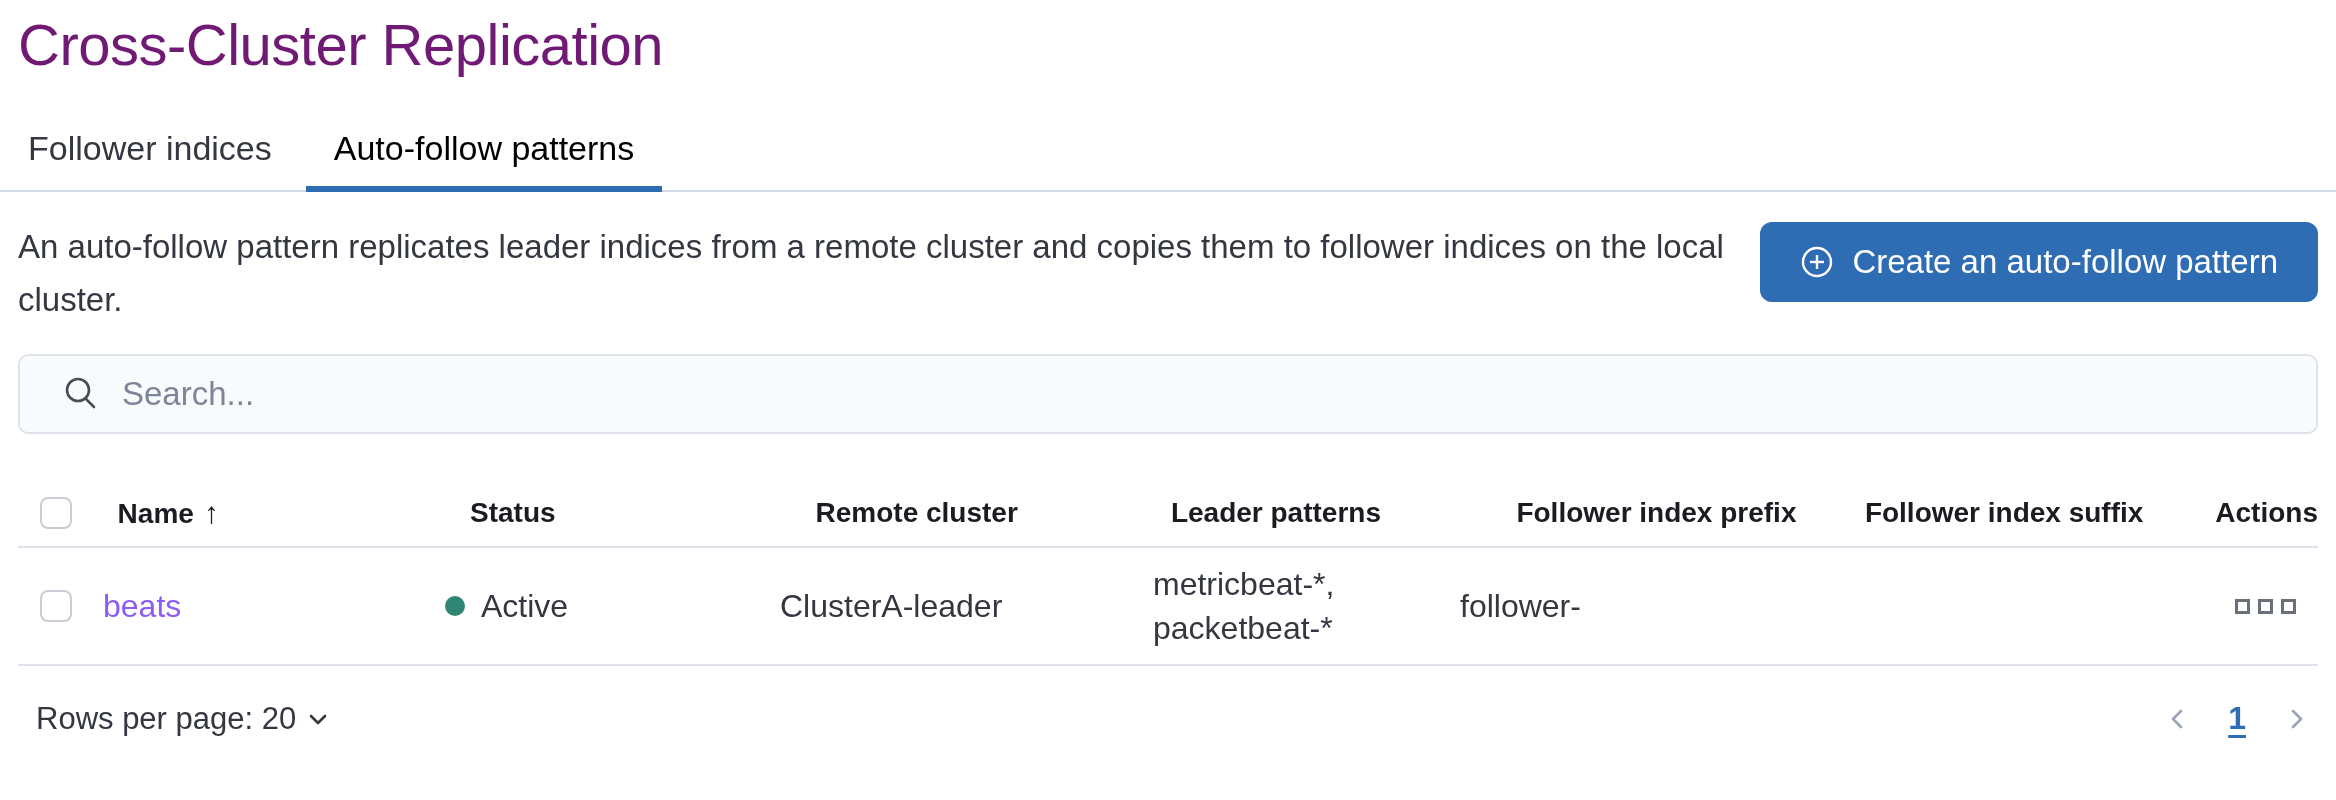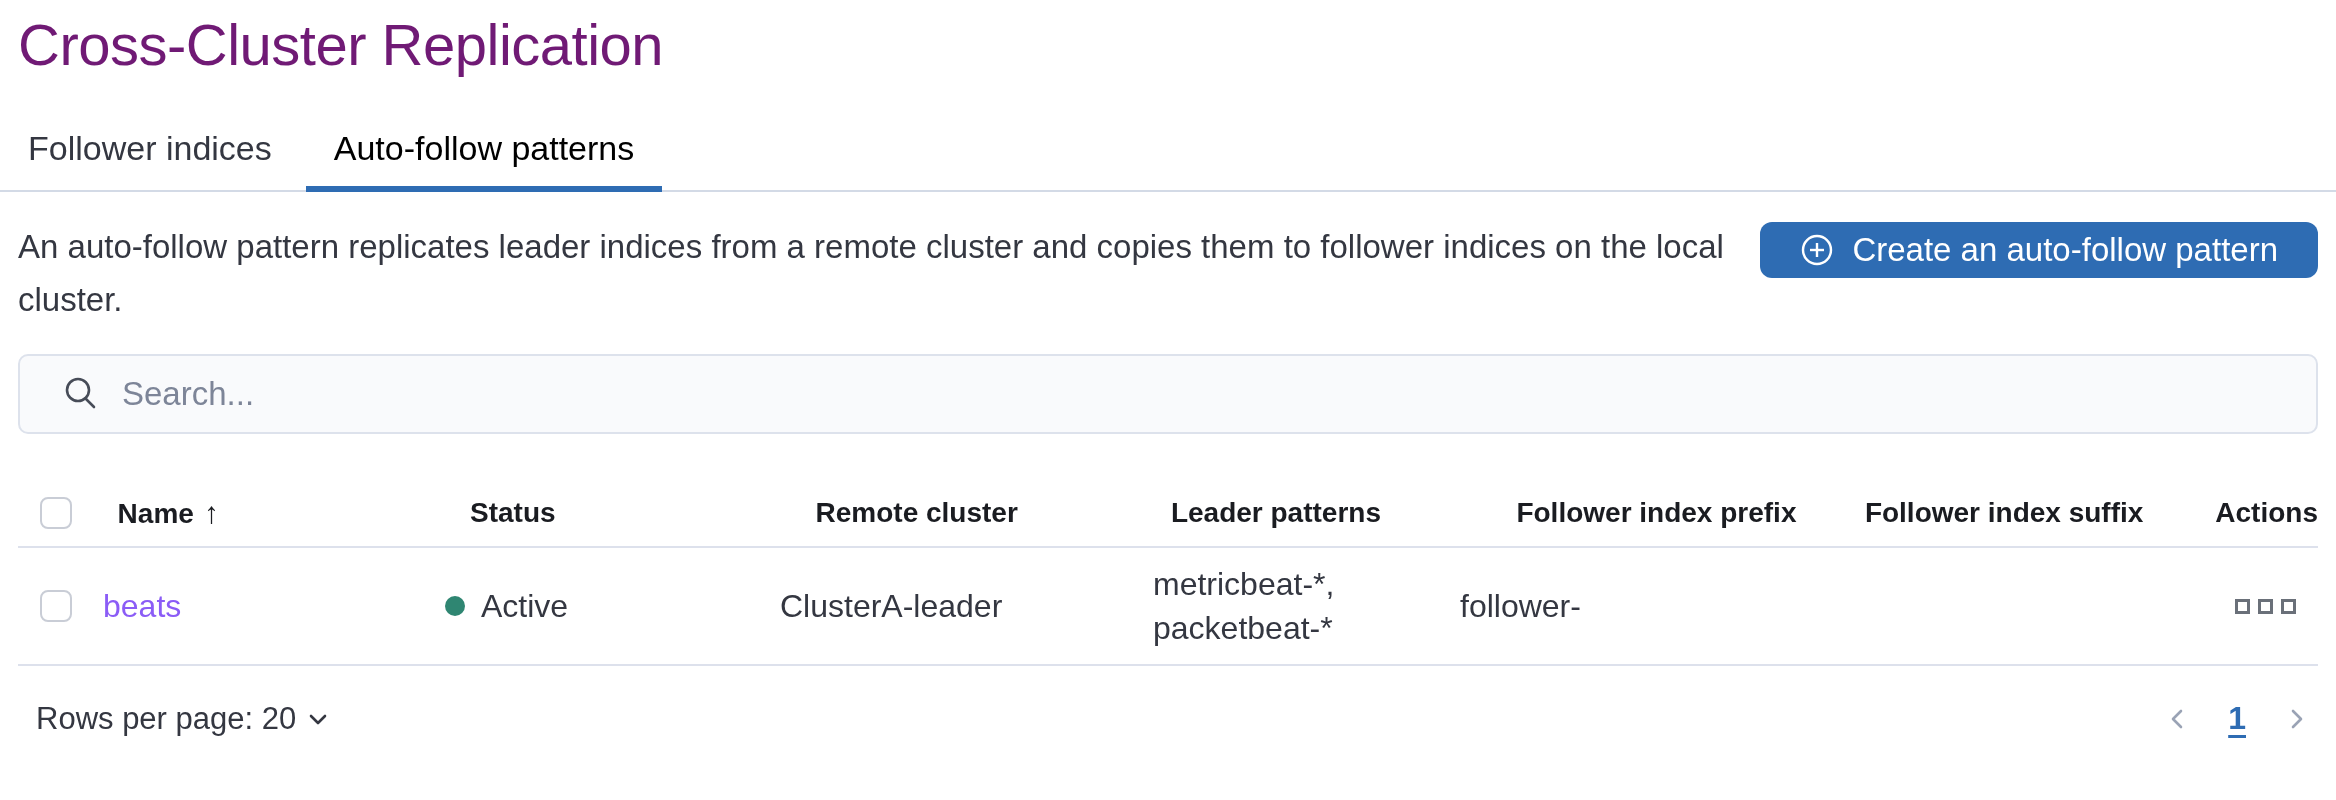--- a/index.html
+++ b/index.html
@@ -26,21 +26,21 @@
   .tab.active::after {
     content:""; position:absolute; left:0; right:0; bottom:-2px; height:6px;
     background:#2e6cb3;
   }
 
   
   .intro { margin:28px 18px 0 18px; display:flex; justify-content:space-between;
     align-items:flex-start; }
   .description { max-width:1740px; font-size:33px; line-height:53px; color:#343741; }
   .create-btn {
-    flex:none; height:56px; margin-top:2px; padding:0 40px;
+    flex:none; height:80px; margin-top:2px; padding:0 40px;
     background:#2e6cb3; color:#ffffff; border:none; border-radius:12px;
     font-family:"Liberation Sans", sans-serif; font-size:33px; font-weight:450;
     display:flex; align-items:center; gap:18px; cursor:pointer;
   }
   .create-btn .btn-icon { display:flex; align-items:center; }
 
   
   .searchbar {
     margin:28px 18px 0 18px; height:80px; background:#f9fafc;
     border:2px solid #dde2ec; border-radius:10px;

